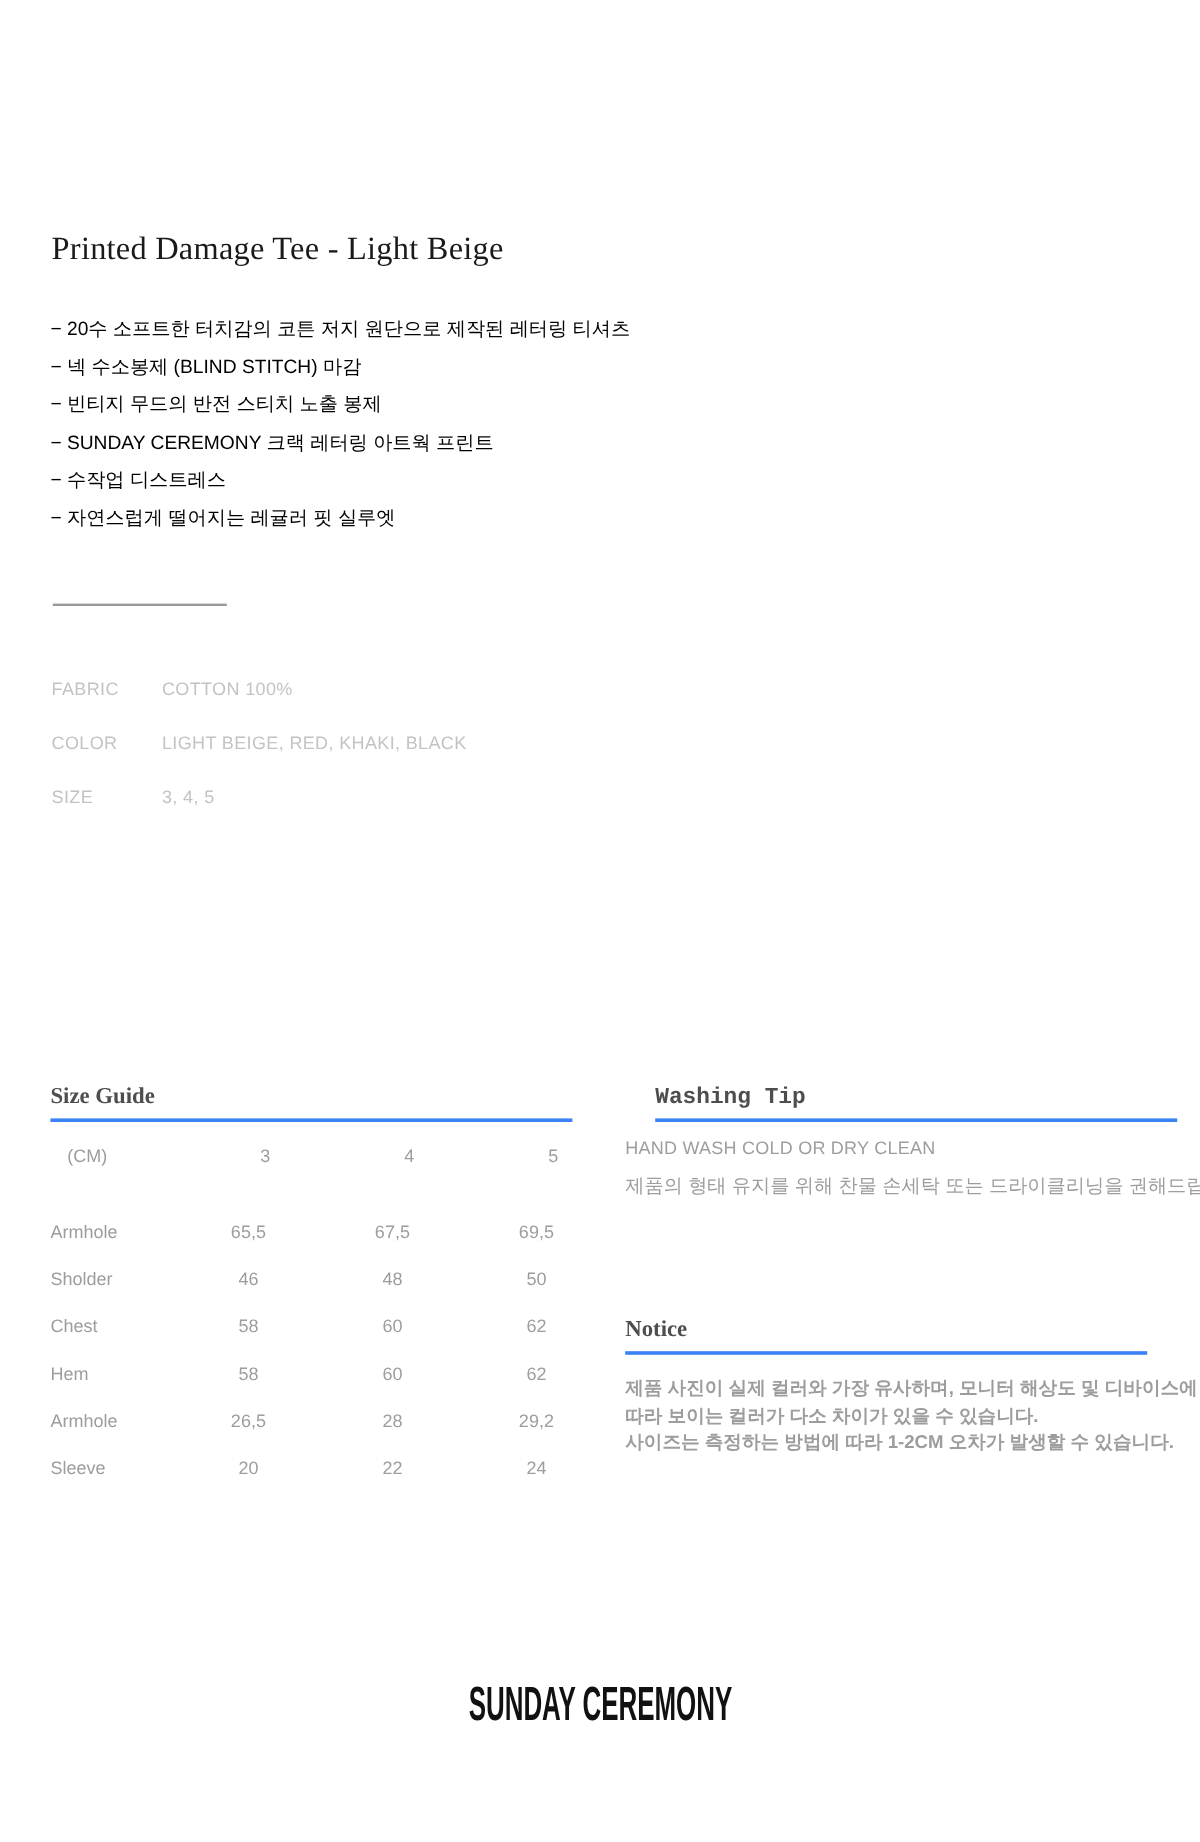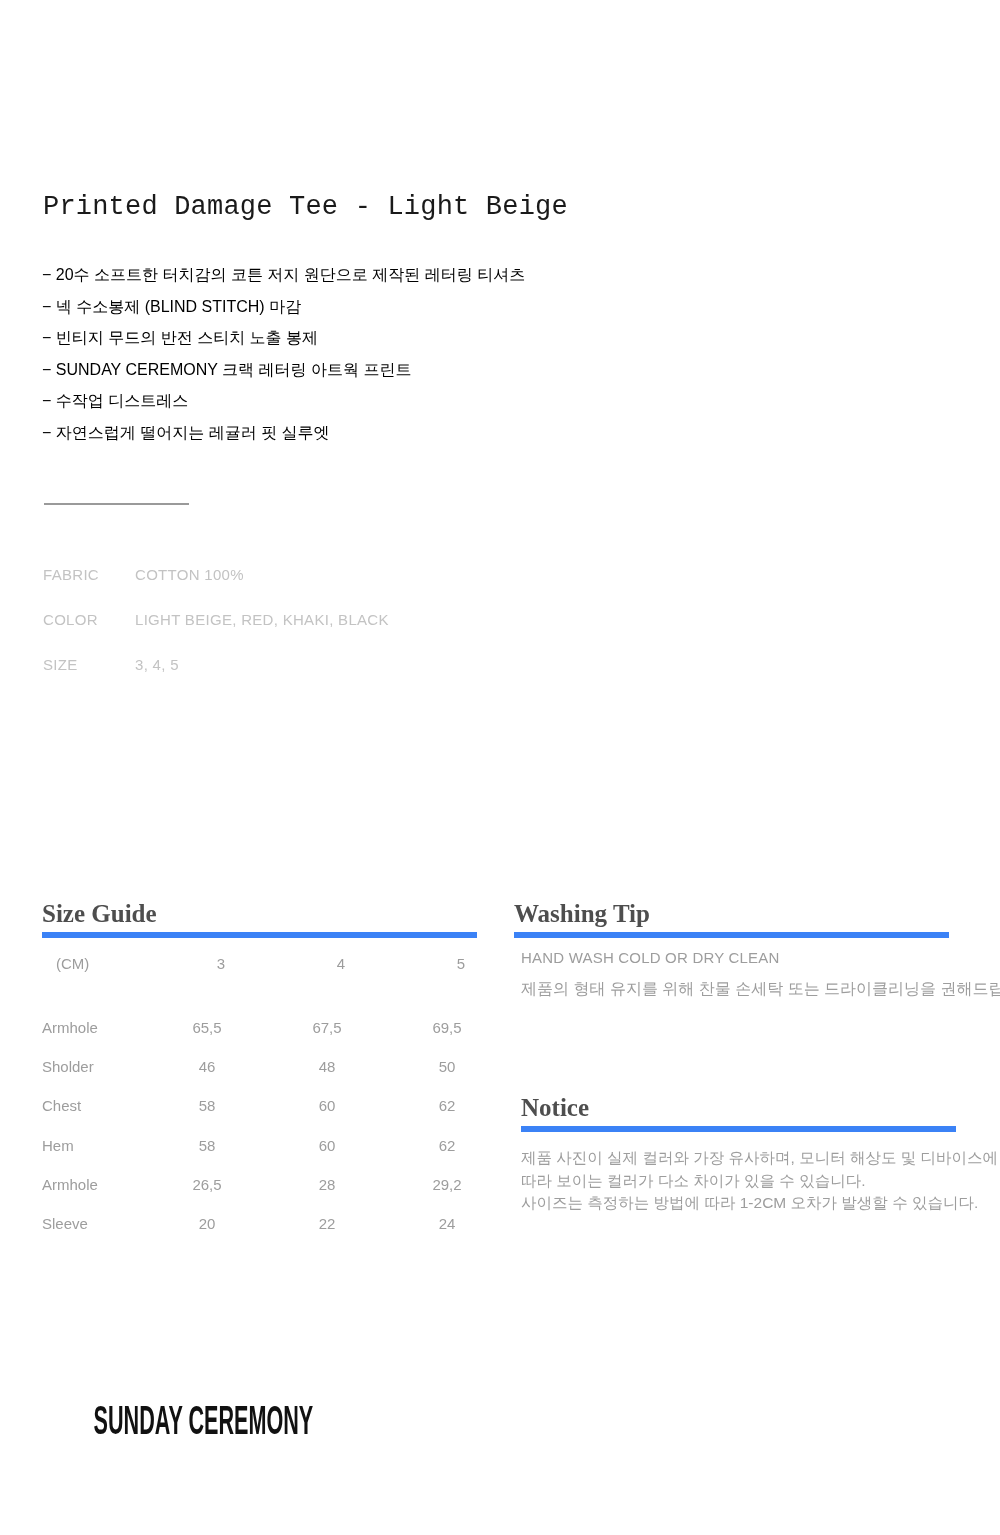--- a/index.html
+++ b/index.html
@@ -9,21 +9,21 @@
     width: 1000px;
     height: 1535px;
     background: #ffffff;
     font-family: "Liberation Sans", sans-serif;
     overflow: hidden;
   }
   .product-title {
     position: absolute;
     left: 43px;
     top: 192px;
-    font-family: Liberation Mono, monospace;
+    font-family: Liberation Serif, serif;
     font-size: 27px;
     font-weight: 400;
     color: #1a1a1a;
     letter-spacing: 0.2px;
     white-space: nowrap;
   }
   .feature-list {
     position: absolute;
     left: 42px;
     top: 259px;
@@ -42,29 +42,29 @@
   }
   .specs { position: absolute; left: 43px; top: 538px; font-size: 15px; color: #c3c3c3; }
   .spec-row { display: flex; height: 45px; align-items: flex-end; }
   .spec-label { width: 92px; flex: none; letter-spacing: 0.3px; }
   .spec-value { white-space: nowrap; letter-spacing: 0.3px; }
 
   .section-heading {
     position: absolute;
     width: 435px;
     font-family: "Liberation Serif", serif;
-    font-size: 25px;
+    font-size: 19px;
     color: #4e4e4e;
     line-height: 30px;
     padding-bottom: 3px;
-    border-bottom: 6px solid #3b82f6;
+    border-bottom: 3px solid #3b82f6;
     white-space: nowrap;
   }
   .sg-heading { left: 42px; top: 899px; }
-  .wt-heading { left: 514px; top: 899px; }
+  .wt-heading { left: 546px; top: 899px; font-family: Liberation Mono, monospace; }
   .nt-heading { left: 521px; top: 1093px; }
 
   .sg-table-header, .sg-row {
     display: grid;
     grid-template-columns: 105px 120px 120px 120px;
     align-items: center;
     color: #9d9d9d;
     font-size: 15px;
   }
   .sg-table-header { position: absolute; left: 42px; top: 955px; width: 465px; margin-left: 14px; }
@@ -79,27 +79,29 @@
 
   .nt-body {
     position: absolute;
     left: 521px;
     top: 1147px;
     width: 470px;
     color: #9d9d9d;
     font-size: 15.5px;
     line-height: 22.5px;
     white-space: nowrap;
+    font-weight: bold;
   }
 
   .brand-footer {
     position: absolute;
     left: 0;
     top: 1398px;
     width: 1000px;
+    text-align: center;
   }
   .brand-logo {
     display: inline-block;
     font-family: "Liberation Sans", sans-serif;
     font-size: 40px;
     font-weight: 700;
     color: #111111;
     letter-spacing: 0px;
     transform: scaleX(0.54);
     transform-origin: center;

